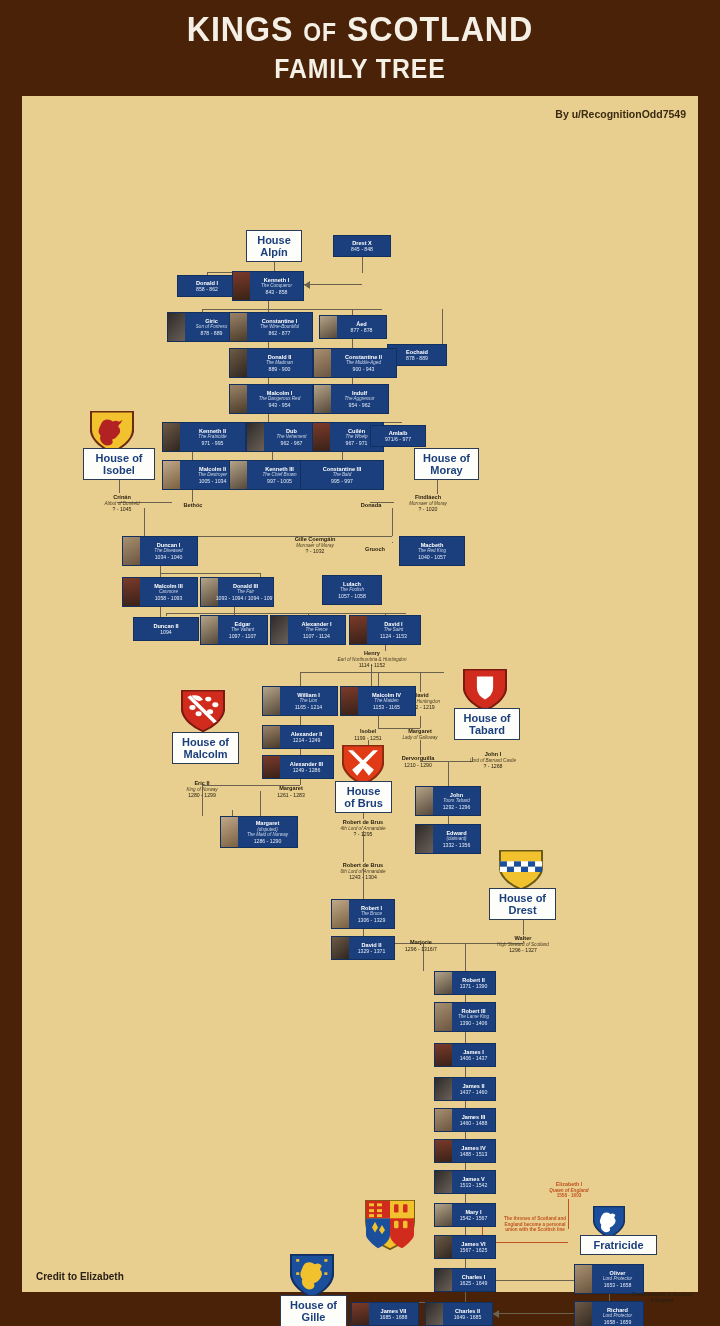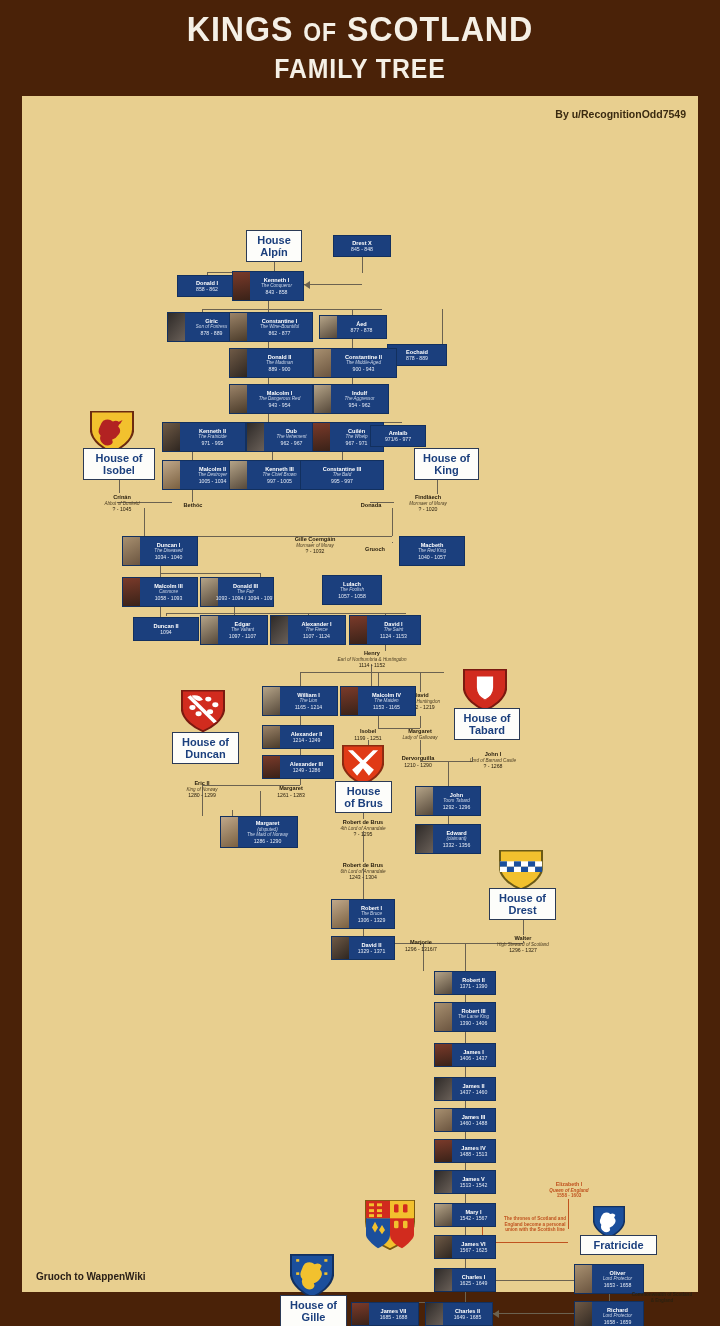--- a/index.html
+++ b/index.html
@@ -123,21 +123,21 @@
   <div id="title-main">
     <span>KINGS</span>
     <span class="sm">OF</span>
     <span>SCOTLAND</span>
   </div>
   <div id="title-sub">FAMILY TREE</div>
 </div>
 
 <div id="canvas">
   <div id="byline">By u/RecognitionOdd7549</div>
-  <div id="credit">Gruoch to WappenWiki</div>
+  <div id="credit">Credit to Elizabeth</div>
   <div id="lines">
       <div class="ln v " style="left: 252px; top: 166px; height: 10px;"></div>
       <div class="ln h " style="left: 185px; top: 176px; width: 68px;"></div>
       <div class="ln v " style="left: 185px; top: 176px; height: 4px;"></div>
       <div class="ln v " style="left: 246px; top: 176px; height: 0px;"></div>
       <div class="ln v " style="left: 340px; top: 161px; height: 16px;"></div>
       <div class="ln h " style="left: 282px; top: 188px; width: 58px;"></div>
       <div class="arw left" style="left: 282px; top: 185px;"></div>
       <div class="ln v " style="left: 246px; top: 205px; height: 8px;"></div>
       <div class="ln h " style="left: 180px; top: 213px; width: 180px;"></div>
@@ -328,29 +328,29 @@
       <div class="house" style="left: 224px; top: 134px; width: 56px; height: 32px;">
         <div class="l1">House</div>
         <div class="l2">Alpín</div>
       </div>
       <div class="house" style="left: 61px; top: 352px; width: 72px; height: 32px;">
         <div class="l1">House of</div>
         <div class="l2">Isobel</div>
       </div>
       <div class="house" style="left: 392px; top: 352px; width: 65px; height: 32px;">
         <div class="l1">House of</div>
-        <div class="l2">King</div>
+        <div class="l2">Moray</div>
       </div>
       <div class="house" style="left: 432px; top: 612px; width: 66px; height: 32px;">
         <div class="l1">House of</div>
         <div class="l2">Tabard</div>
       </div>
       <div class="house" style="left: 150px; top: 636px; width: 67px; height: 32px;">
         <div class="l1">House of</div>
-        <div class="l2">Duncan</div>
+        <div class="l2">Malcolm</div>
       </div>
       <div class="house" style="left: 313px; top: 685px; width: 57px; height: 32px;">
         <div class="l1">House</div>
         <div class="l2">of Brus</div>
       </div>
       <div class="house" style="left: 467px; top: 792px; width: 67px; height: 32px;">
         <div class="l1">House of</div>
         <div class="l2">Drest</div>
       </div>
       <div class="house" style="left: 258px; top: 1199px; width: 67px; height: 32px;">

